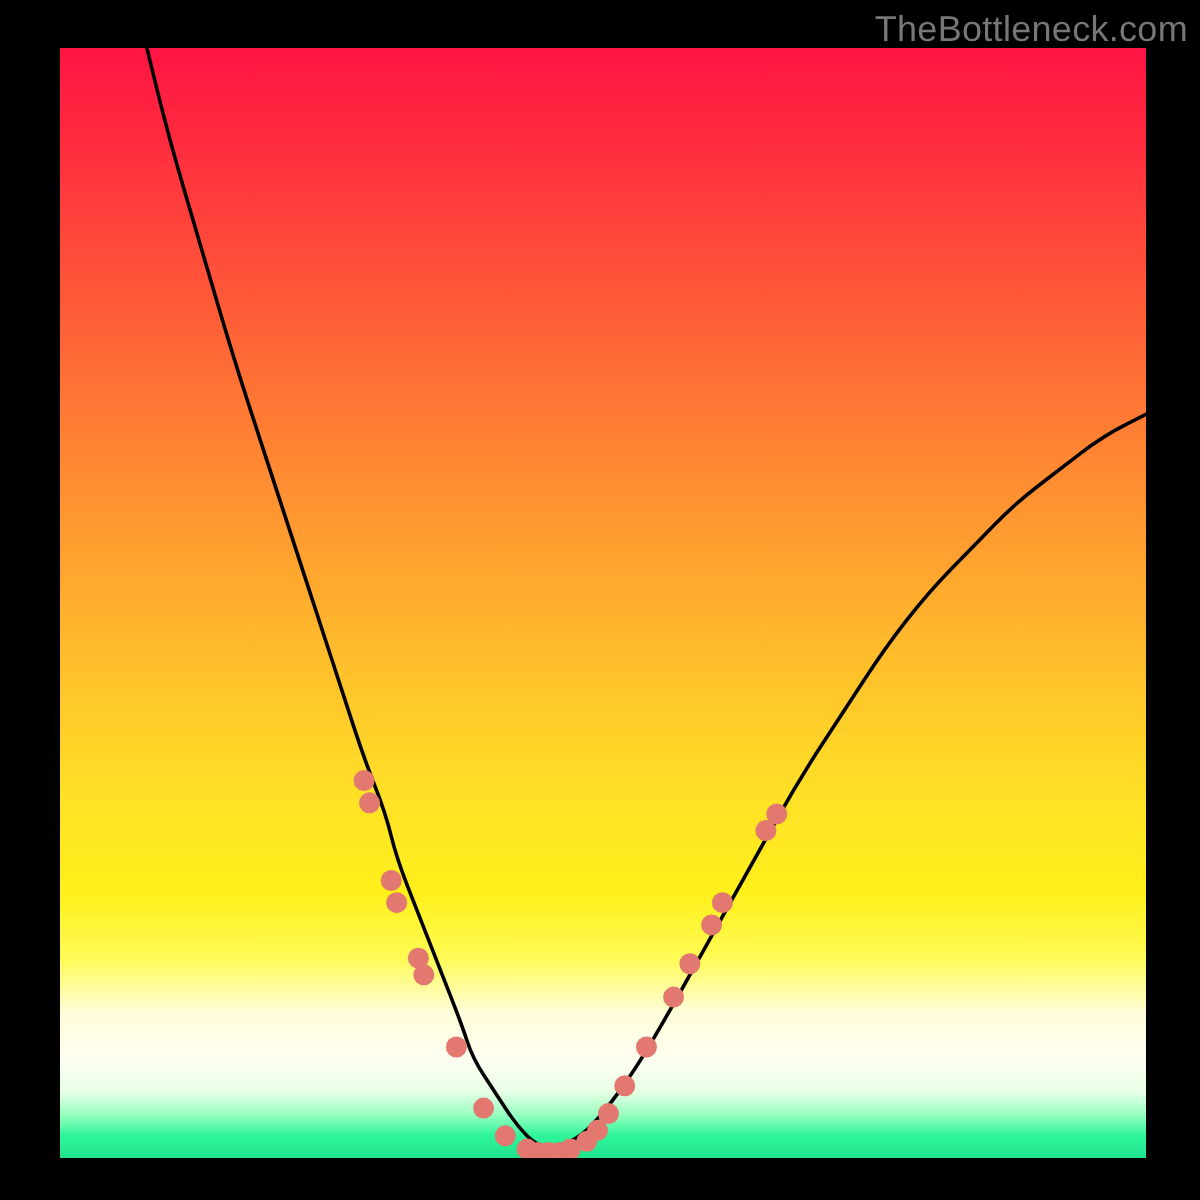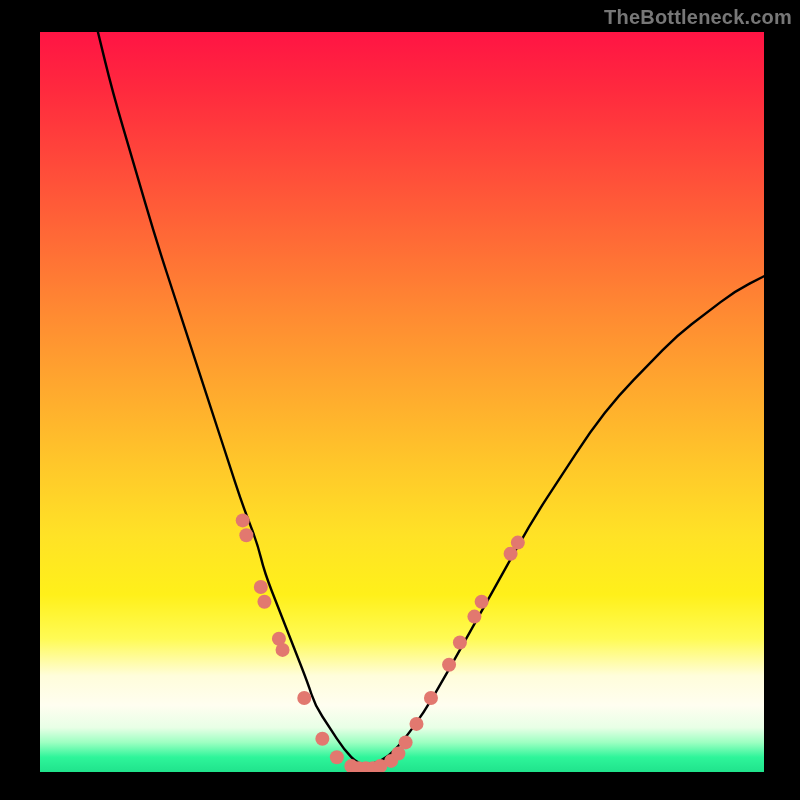--- a/index.html
+++ b/index.html
@@ -44,22 +44,22 @@
       #9dffc2 96%,
       #2ef59a 98%,
       #20e38c 100%
     );
   }
   .watermark {
     position: absolute;
     right: 8px;
     top: 6px;
     color: #777;
-    font-size: 20px;
-    font-weight: 700;
+    font-size: 24px;
+    font-weight: 400;
     letter-spacing: 0.2px;
     user-select: none;
   }
 </style>
 </head>
 <body>
 
 <div class="frame">
   <div class="watermark">TheBottleneck.com</div>
   <div class="plot">

